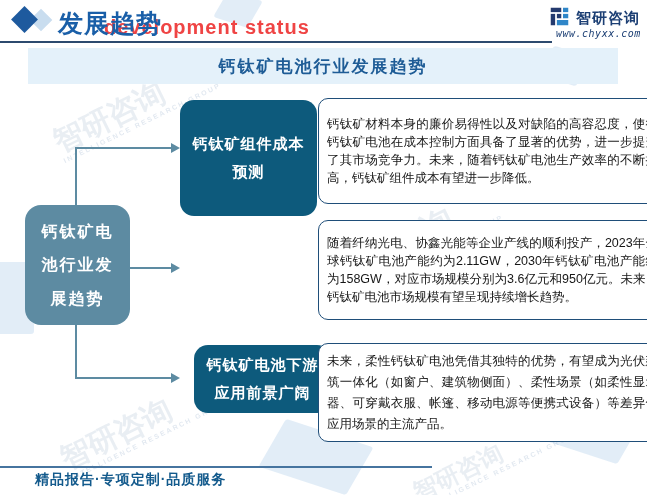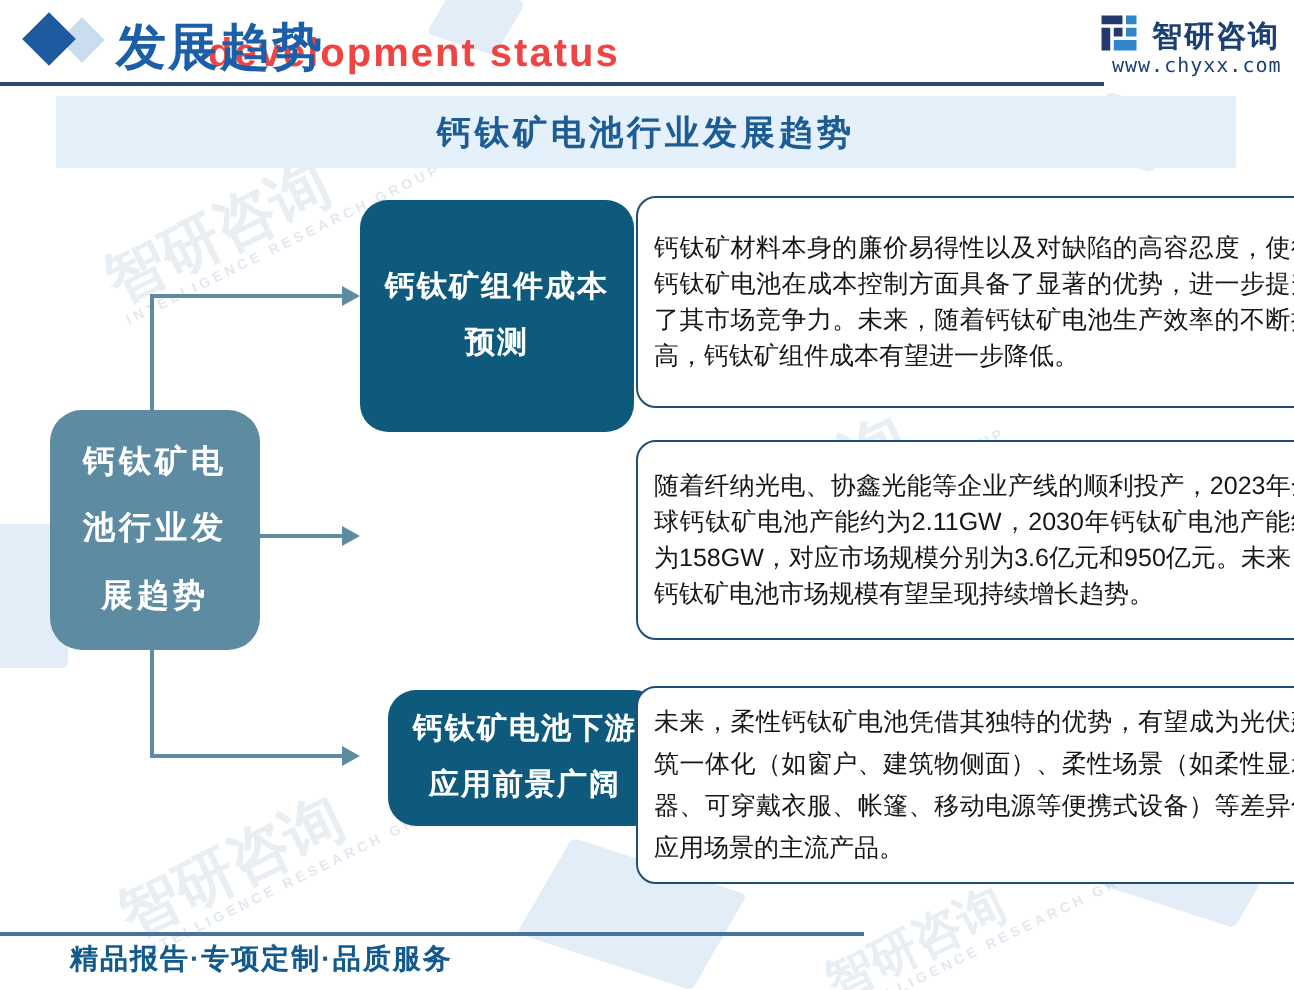--- a/index.html
+++ b/index.html
@@ -20,21 +20,21 @@
                      background:#c9ddef;transform:rotate(45deg);z-index:2;}
   .hdr-title{position:absolute;left:58px;top:7px;font-size:25px;font-weight:bold;
              color:#1a5fa8;letter-spacing:1px;z-index:2;text-align:right;}
   .hdr-wm-en{position:absolute;left:104px;top:16px;font-size:20px;font-weight:bold;
              color:#ef4444;letter-spacing:1px;z-index:1;}
   .hdr-rule{position:absolute;left:0;top:41px;width:552px;height:2px;background:#2c4a6e;z-index:1;}
   .brand-logo{position:absolute;left:549px;top:6px;width:21px;height:21px;z-index:2;}
   .brand-name{position:absolute;left:576px;top:9px;font-size:15px;font-weight:bold;
               color:#1c3f74;z-index:2;letter-spacing:1px;}
   .brand-site{position:absolute;left:556px;top:28px;font-family:"DejaVu Sans Mono",monospace;
-              font-size:10px;color:#1c3f74;z-index:2;letter-spacing:0.5px;}
+              font-size:10px;color:#1c3f74;z-index:2;letter-spacing:0.5px;font-style:italic;}
 
   
   .title-bar{position:absolute;left:28px;top:48px;width:590px;height:36px;background:#e4f1fa;
              display:flex;align-items:center;justify-content:center;z-index:1;}
   .title-bar span{font-size:17px;font-weight:bold;color:#1e5c96;letter-spacing:2px;}
 
   
   .connector{position:absolute;background:#5d8ba2;z-index:1;}
   #vline{left:75px;top:147px;width:2px;height:232px;}
   #h1{left:75px;top:147px;width:97px;height:2px;}

